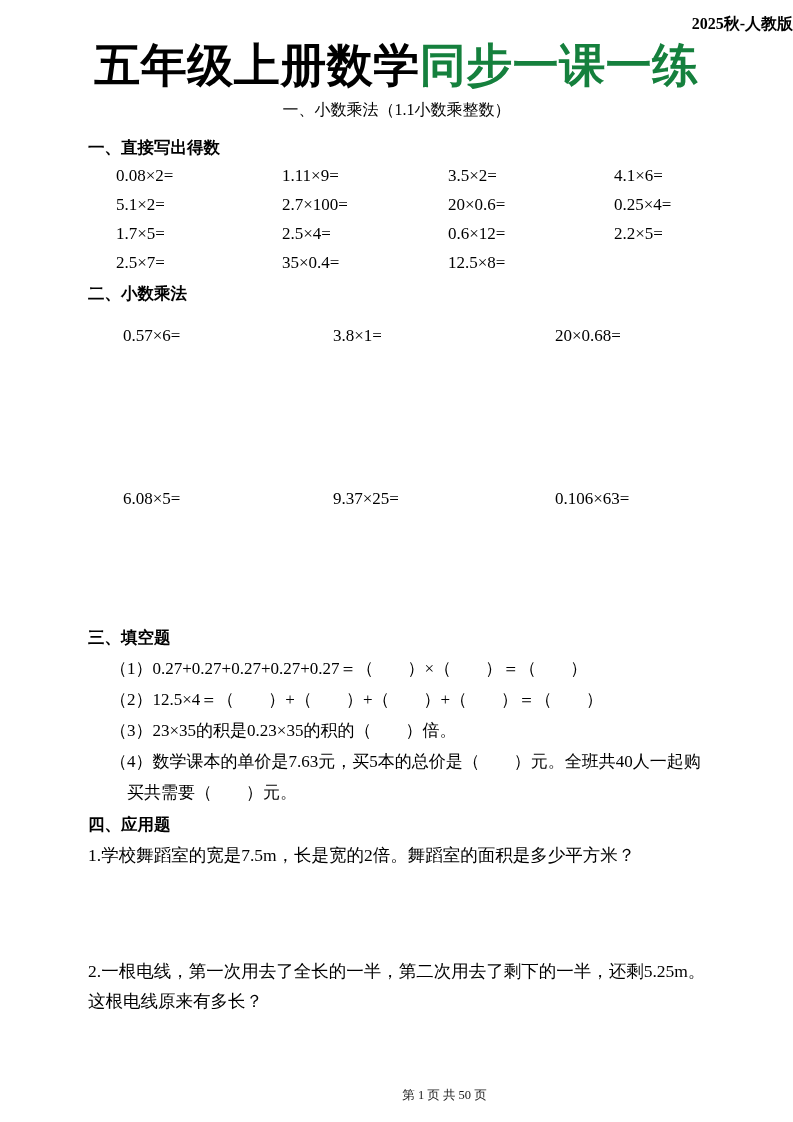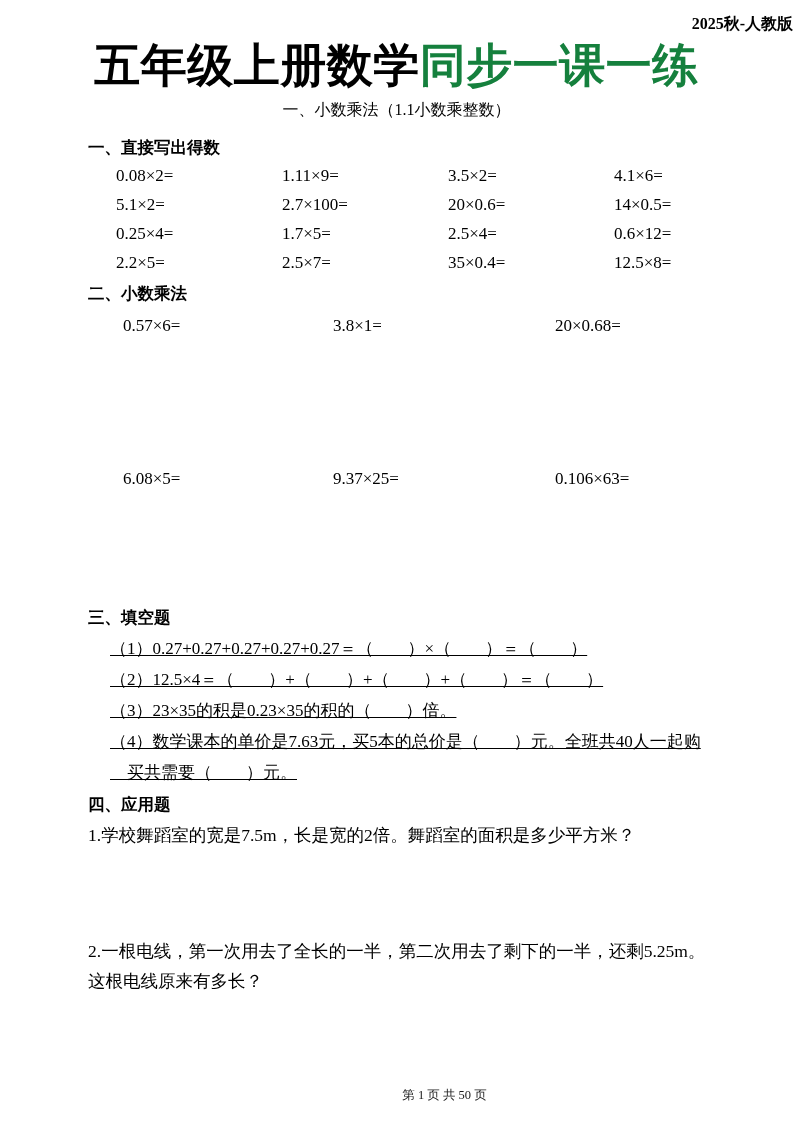--- a/index.html
+++ b/index.html
@@ -48,41 +48,40 @@
   .h-fill { margin-top: 0; }
   .h-word { margin-top: 4px; }
   .oral-grid {
     margin-left: 116px;
     margin-top: 2px;
     display: grid;
     grid-template-columns: 166px 166px 166px 172px;
   }
   .vert-grid {
     margin-left: 123px;
-    margin-top: 6px;
+    margin-top: 16px;
     display: grid;
     grid-template-columns: 210px 222px 220px;
   }
   .eq-cell {
     height: 29px;
     line-height: 29px;
     font-size: 17px;
     text-align: left;
   }
   .workspace-1 { height: 118px; }
   .workspace-2 { height: 112px; }
   .workspace-3 { height: 82px; }
   .fill-list {
     margin: 4px 70px 0 110px;
     font-size: 17px;
   }
   .fill-item {
     line-height: 31px;
     white-space: pre-line;
-    text-decoration: underline;
   }
   .word-problem {
     margin: 4px 78px 0 88px;
     font-size: 17.5px;
     line-height: 30px;
     white-space: pre-line;
   }
   .footer {
     position: absolute;
     top: 1086px;
@@ -108,21 +107,20 @@
 
   <div class="sec-heading h-oral">一、直接写出得数</div>
   <div class="oral-grid">
     <div class="eq-cell">0.08×2=</div>
     <div class="eq-cell">1.11×9=</div>
     <div class="eq-cell">3.5×2=</div>
     <div class="eq-cell">4.1×6=</div>
     <div class="eq-cell">5.1×2=</div>
     <div class="eq-cell">2.7×100=</div>
     <div class="eq-cell">20×0.6=</div>
-    <div class="eq-cell">14×0.5=</div>
     <div class="eq-cell">0.25×4=</div>
     <div class="eq-cell">1.7×5=</div>
     <div class="eq-cell">2.5×4=</div>
     <div class="eq-cell">0.6×12=</div>
     <div class="eq-cell">2.2×5=</div>
     <div class="eq-cell">2.5×7=</div>
     <div class="eq-cell">35×0.4=</div>
     <div class="eq-cell">12.5×8=</div>
   </div>
 

